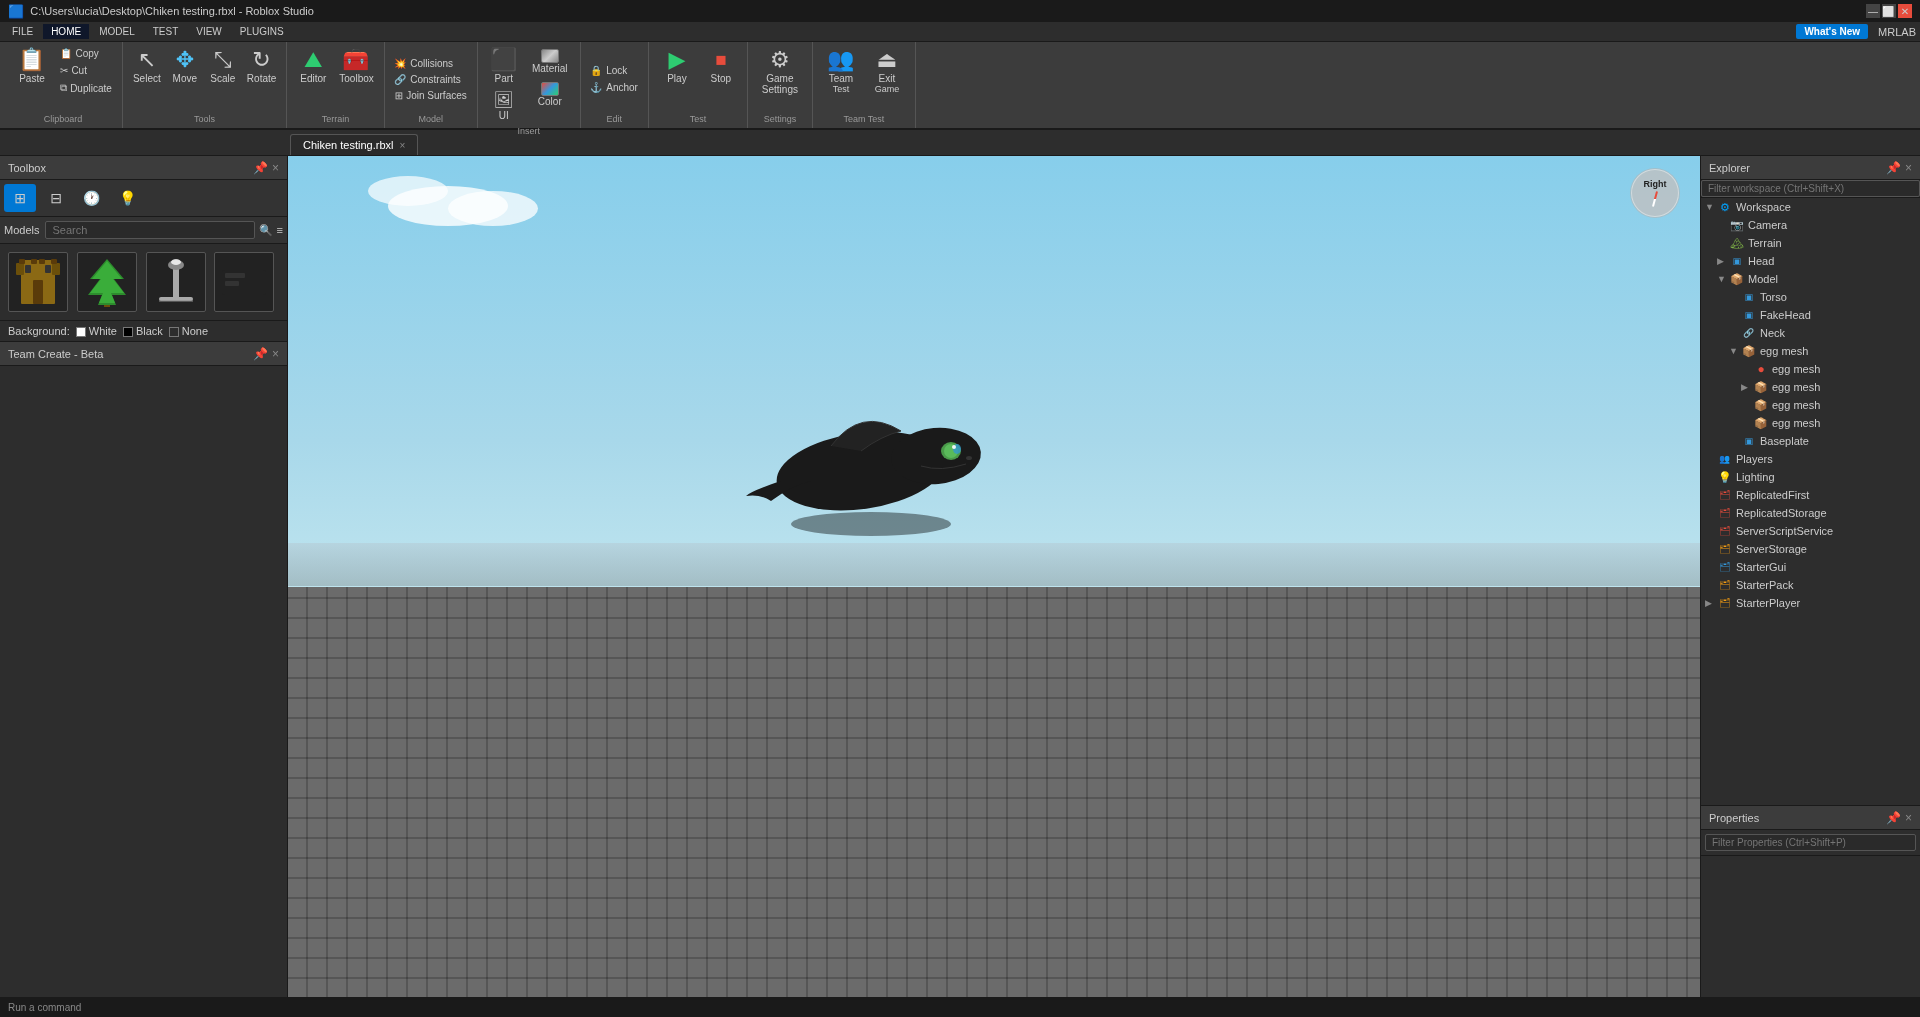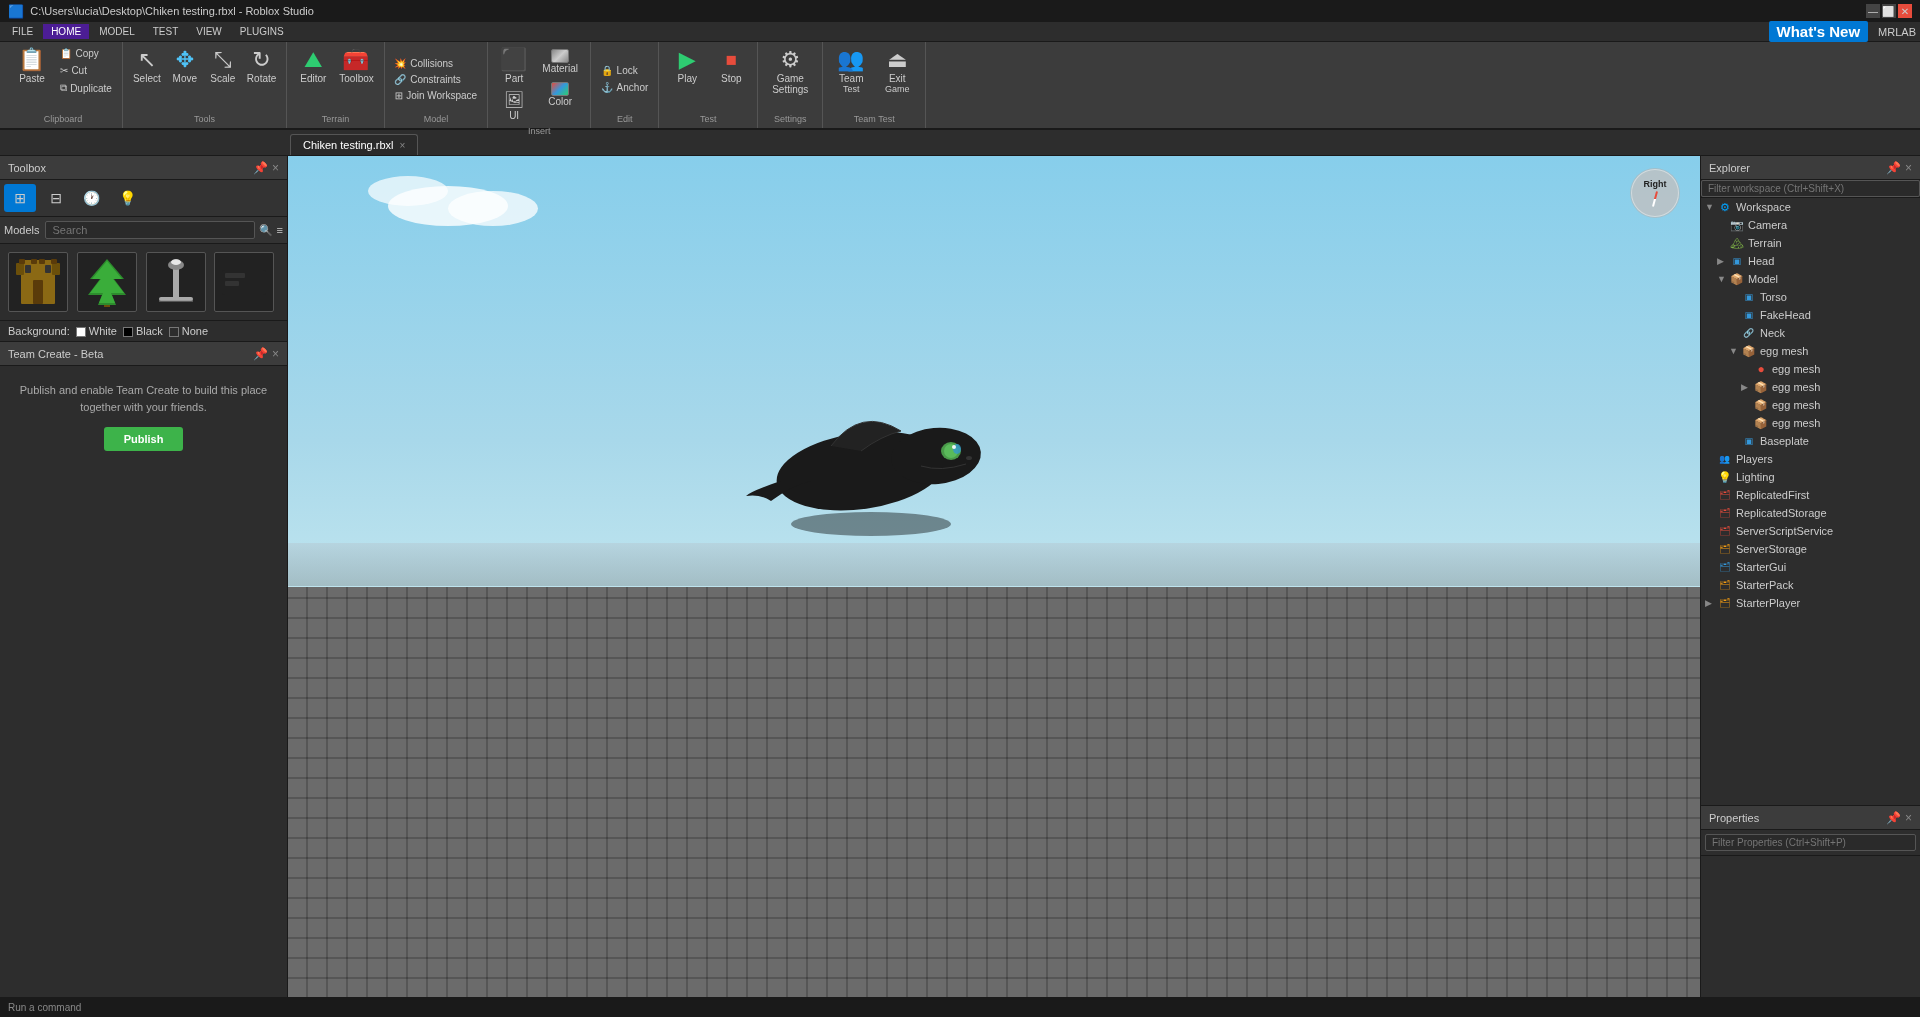--- a/index.html
+++ b/index.html
@@ -28,21 +28,21 @@
       padding: 0 4px;
       border-bottom: 1px solid #1a1a1a;
       gap: 2px;
     }
     .menu-item {
       padding: 2px 8px;
       cursor: pointer;
       font-size: 10px;
       color: #ccc;
     }
-    .menu-item.active { background: #4c1d95; color: white; padding-left: 8px; }
+    .menu-item.active { background: #0f172a; color: white; padding-left: 8px; }
 
     
     #ribbon {
       background: #3c3c3c;
       height: 88px;
       display: flex;
       align-items: stretch;
       border-bottom: 2px solid #1a1a1a;
       padding: 0 4px;
     }
@@ -370,21 +370,21 @@
     .dragon-svg { width: 280px; height: 160px; }
 
     
     .whats-new-btn {
       background: #0078d4;
       color: white;
       border: none;
       padding: 2px 8px;
       border-radius: 2px;
       cursor: pointer;
-      font-size: 15px;
+      font-size: 10px;
       font-weight: bold;
     }
 
     .color-icon { width: 18px; height: 14px; background: linear-gradient(135deg, #e74c3c 0%, #3498db 50%, #2ecc71 100%); border: 1px solid #777; border-radius: 2px; }
     .material-icon { width: 18px; height: 14px; background: linear-gradient(135deg, #888 0%, #ccc 50%, #888 100%); border: 1px solid #777; border-radius: 2px; }
   </style>
 </head>
 <body>
 
 <div id="titlebar">
@@ -480,21 +480,21 @@
       <div class="ribbon-btn-sm">
         <span style="color:#e74c3c;">💥</span>
         <span>Collisions</span>
       </div>
       <div class="ribbon-btn-sm">
         <span>🔗</span>
         <span>Constraints</span>
       </div>
       <div class="ribbon-btn-sm">
         <span>⊞</span>
-        <span>Join Workspace</span>
+        <span>Join Surfaces</span>
       </div>
     </div>
     <span class="ribbon-group-label" style="margin-top:auto;font-size:9px;color:#999;">Model</span>
   </div>
 
   <div class="ribbon-group">
     <div class="ribbon-buttons">
       <div style="display:flex;flex-direction:column;align-items:center;gap:2px;">
         <div class="ribbon-btn" style="min-width:40px;">
           <span class="icon" style="color:#3498db;">⬛</span>
@@ -661,24 +661,20 @@
     </div>
 
     <div id="team-panel">
       <div class="panel-header">
         <span class="panel-header-title">Team Create - Beta</span>
         <div class="panel-header-actions">
           <span class="panel-header-btn">📌</span>
           <span class="panel-header-btn">×</span>
         </div>
       </div>
-      <div class="team-content">
-        <span style="color:#aaa;font-size:11px;line-height:1.5;">Publish and enable Team Create to build this place together with your friends.</span>
-        <button class="publish-btn">Publish</button>
-      </div>
     </div>
   </div>
 
   <div id="viewport">
 
     <div class="viewport-sky">
 
       <div style="position:absolute;top:30px;left:100px;width:120px;height:40px;background:rgba(255,255,255,0.8);border-radius:50%;"></div>
       <div style="position:absolute;top:20px;left:80px;width:80px;height:30px;background:rgba(255,255,255,0.7);border-radius:50%;"></div>
       <div style="position:absolute;top:35px;left:160px;width:90px;height:35px;background:rgba(255,255,255,0.75);border-radius:50%;"></div>

